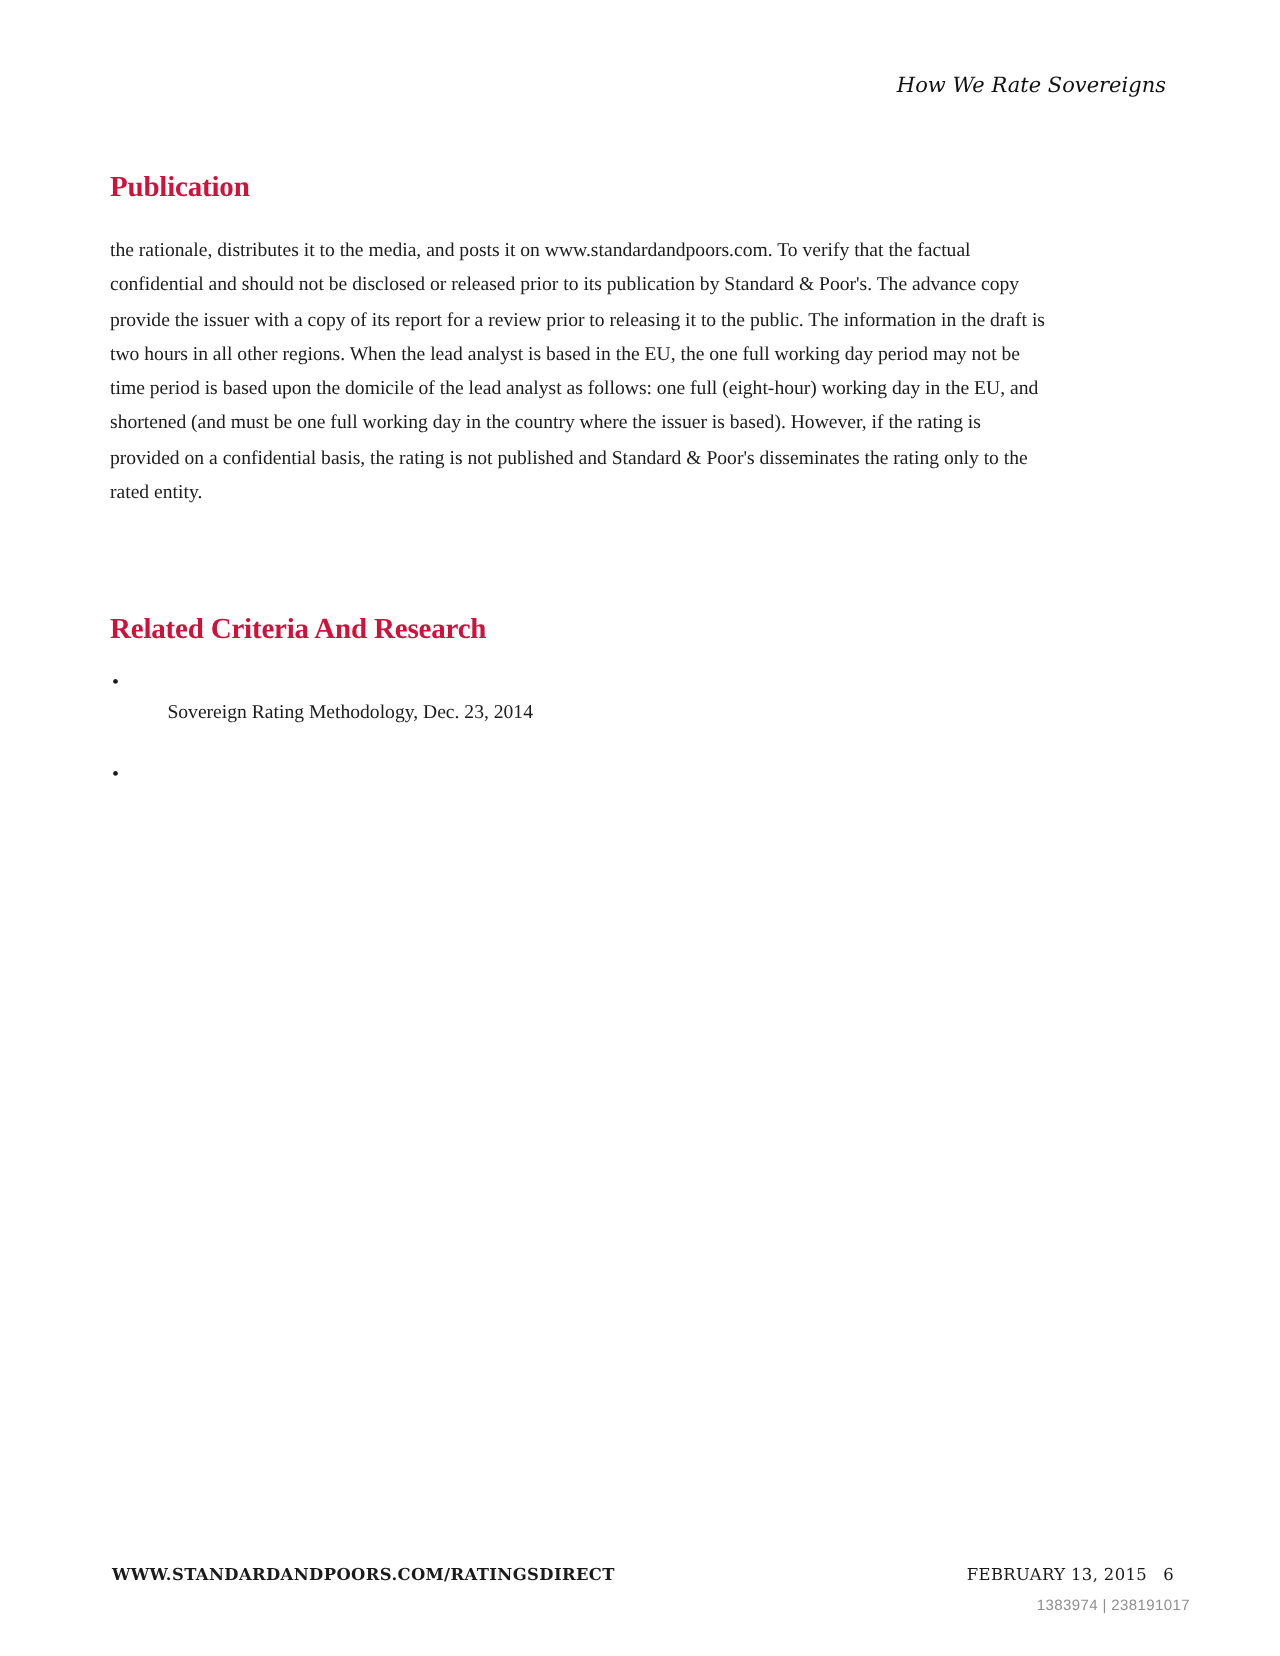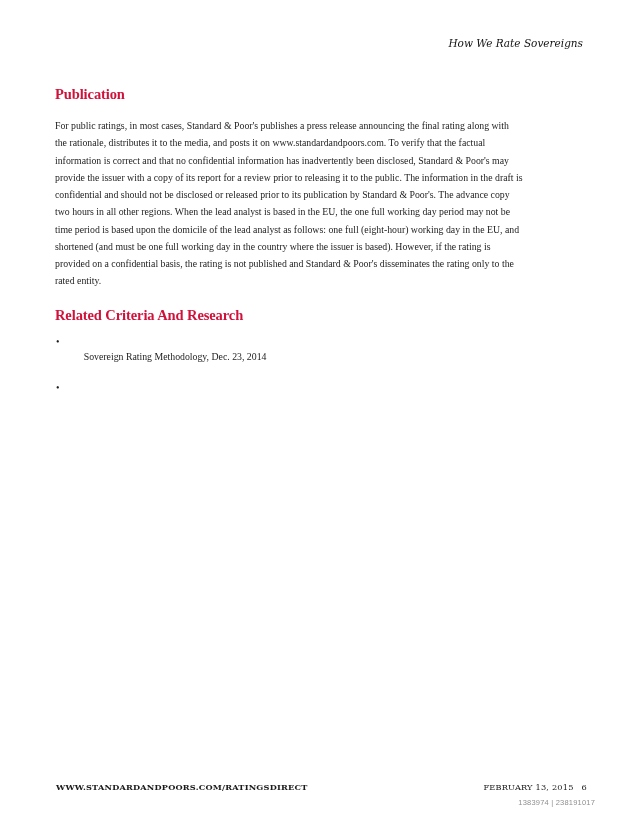--- a/index.html
+++ b/index.html
@@ -94,25 +94,23 @@
 </head>
 <body>
 
 <div class="page">
 
   <div class="running-head">How We Rate Sovereigns</div>
 
   <div class="h-red" id="h-publication">Publication</div>
 
   <div class="para">
-    <div class="line">For public ratings, in most cases, Standard &amp; Poor's publishes a press release announcing the final rating along with</div>
     <div class="line">the rationale, distributes it to the media, and posts it on www.standardandpoors.com. To verify that the factual</div>
-    <div class="line">information is correct and that no confidential information has inadvertently been disclosed, Standard &amp; Poor's may</div>
+    <div class="line">confidential and should not be disclosed or released prior to its publication by Standard &amp; Poor's. The advance copy</div>
     <div class="line">provide the issuer with a copy of its report for a review prior to releasing it to the public. The information in the draft is</div>
-    <div class="line">confidential and should not be disclosed or released prior to its publication by Standard &amp; Poor's. The advance copy</div>
     <div class="line">two hours in all other regions. When the lead analyst is based in the EU, the one full working day period may not be</div>
     <div class="line">time period is based upon the domicile of the lead analyst as follows: one full (eight-hour) working day in the EU, and</div>
     <div class="line">shortened (and must be one full working day in the country where the issuer is based). However, if the rating is</div>
     <div class="line">provided on a confidential basis, the rating is not published and Standard &amp; Poor's disseminates the rating only to the</div>
     <div class="line">rated entity.</div>
   </div>
 
   <div class="h-red" id="h-related">Related Criteria And Research</div>
 
   <div class="bullets">

